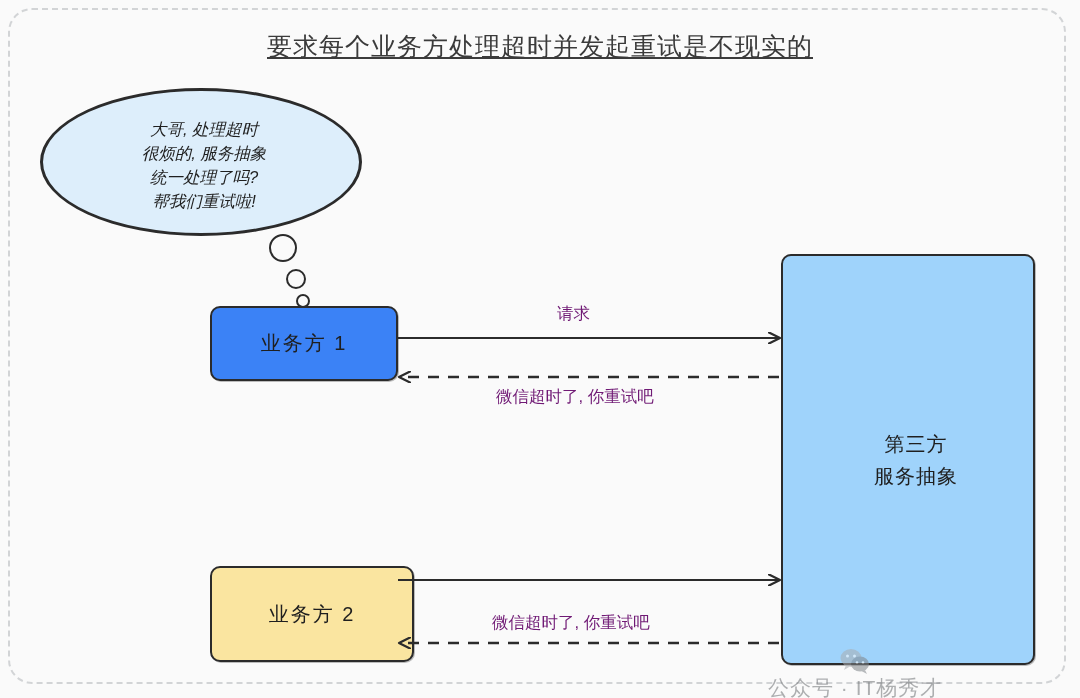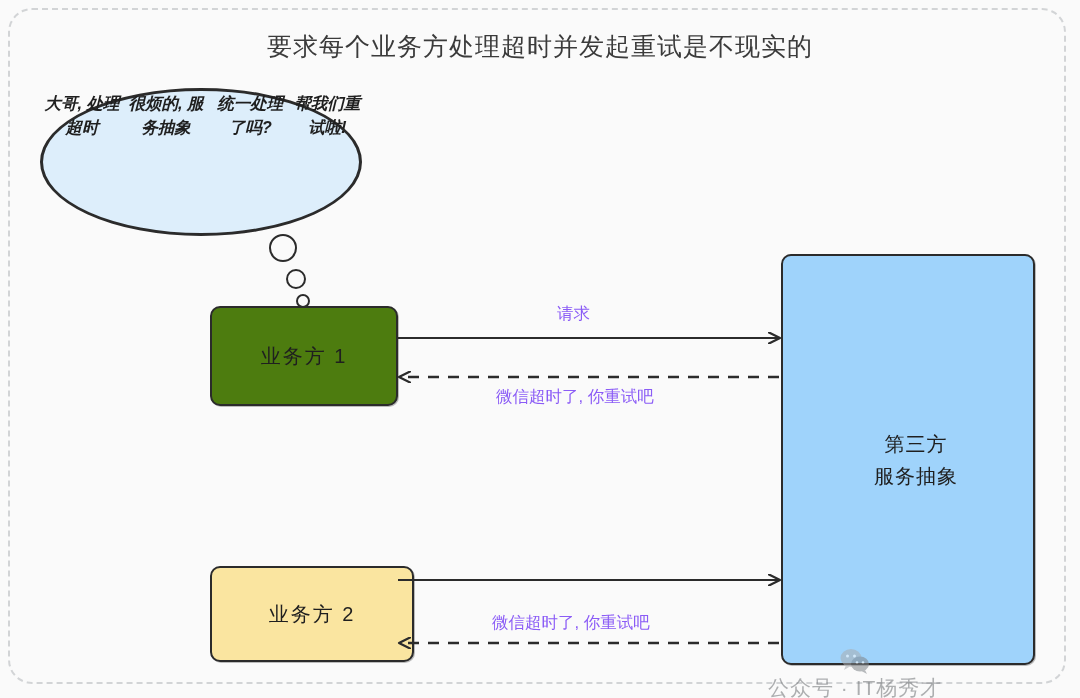--- a/index.html
+++ b/index.html
@@ -31,49 +31,49 @@
   .diagram-title {
     position: absolute;
     left: 0;
     top: 30px;
     width: 1080px;
     text-align: center;
     font-size: 25px;
     color: #3b3b3b;
     letter-spacing: 1px;
     font-family: "Liberation Sans", "DejaVu Sans", sans-serif;
+    text-decoration: underline;
   }
   
   .bubble {
     position: absolute;
     left: 40px;
     top: 88px;
     width: 322px;
     height: 148px;
     background: #ddeefb;
     border: 3px solid #2b2b2b;
     border-radius: 50% / 50%;
     box-sizing: border-box;
   }
   .bubble-text {
     position: absolute;
     left: 0;
     top: 0;
     width: 322px;
     height: 148px;
     display: flex;
-    flex-direction: row;
-    align-items: flex-start;
+    flex-direction: column;
+    align-items: center;
     justify-content: center;
     font-style: italic;
     font-size: 16.5px;
     line-height: 24px;
     color: #1f1f1f;
     text-align: center;
-    font-weight: bold;
   }
   .bubble-dot {
     position: absolute;
     background: transparent;
     border: 2.5px solid #2b2b2b;
     border-radius: 50%;
     box-sizing: border-box;
   }
   .dot1 { left: 269px; top: 234px; width: 28px; height: 28px; }
   .dot2 { left: 286px; top: 269px; width: 20px; height: 20px; }
@@ -88,22 +88,22 @@
     align-items: center;
     justify-content: center;
     text-align: center;
     color: #1f1f1f;
     box-shadow: 1px 1px 0 rgba(0,0,0,0.25);
   }
   .node-party1 {
     left: 210px;
     top: 306px;
     width: 188px;
-    height: 100px;
-    background: #4d7c0f;
+    height: 75px;
+    background: #3b82f6;
     font-size: 20px;
     letter-spacing: 2px;
   }
   .node-party2 {
     left: 210px;
     top: 566px;
     width: 204px;
     height: 96px;
     background: #fae5a0;
     font-size: 20px;
@@ -127,21 +127,21 @@
     position: absolute;
     left: 0;
     top: 0;
     width: 1080px;
     height: 698px;
     pointer-events: none;
   }
   .edge-label {
     position: absolute;
     font-size: 16.5px;
-    color: #8b5cf6;
+    color: #701a75;
     white-space: nowrap;
   }
   .lbl-request   { left: 557px; top: 303px; }
   .lbl-reply1    { left: 496px; top: 386px; }
   .lbl-reply2    { left: 492px; top: 612px; }
 
   
   .watermark {
     position: absolute;
     left: 768px;

